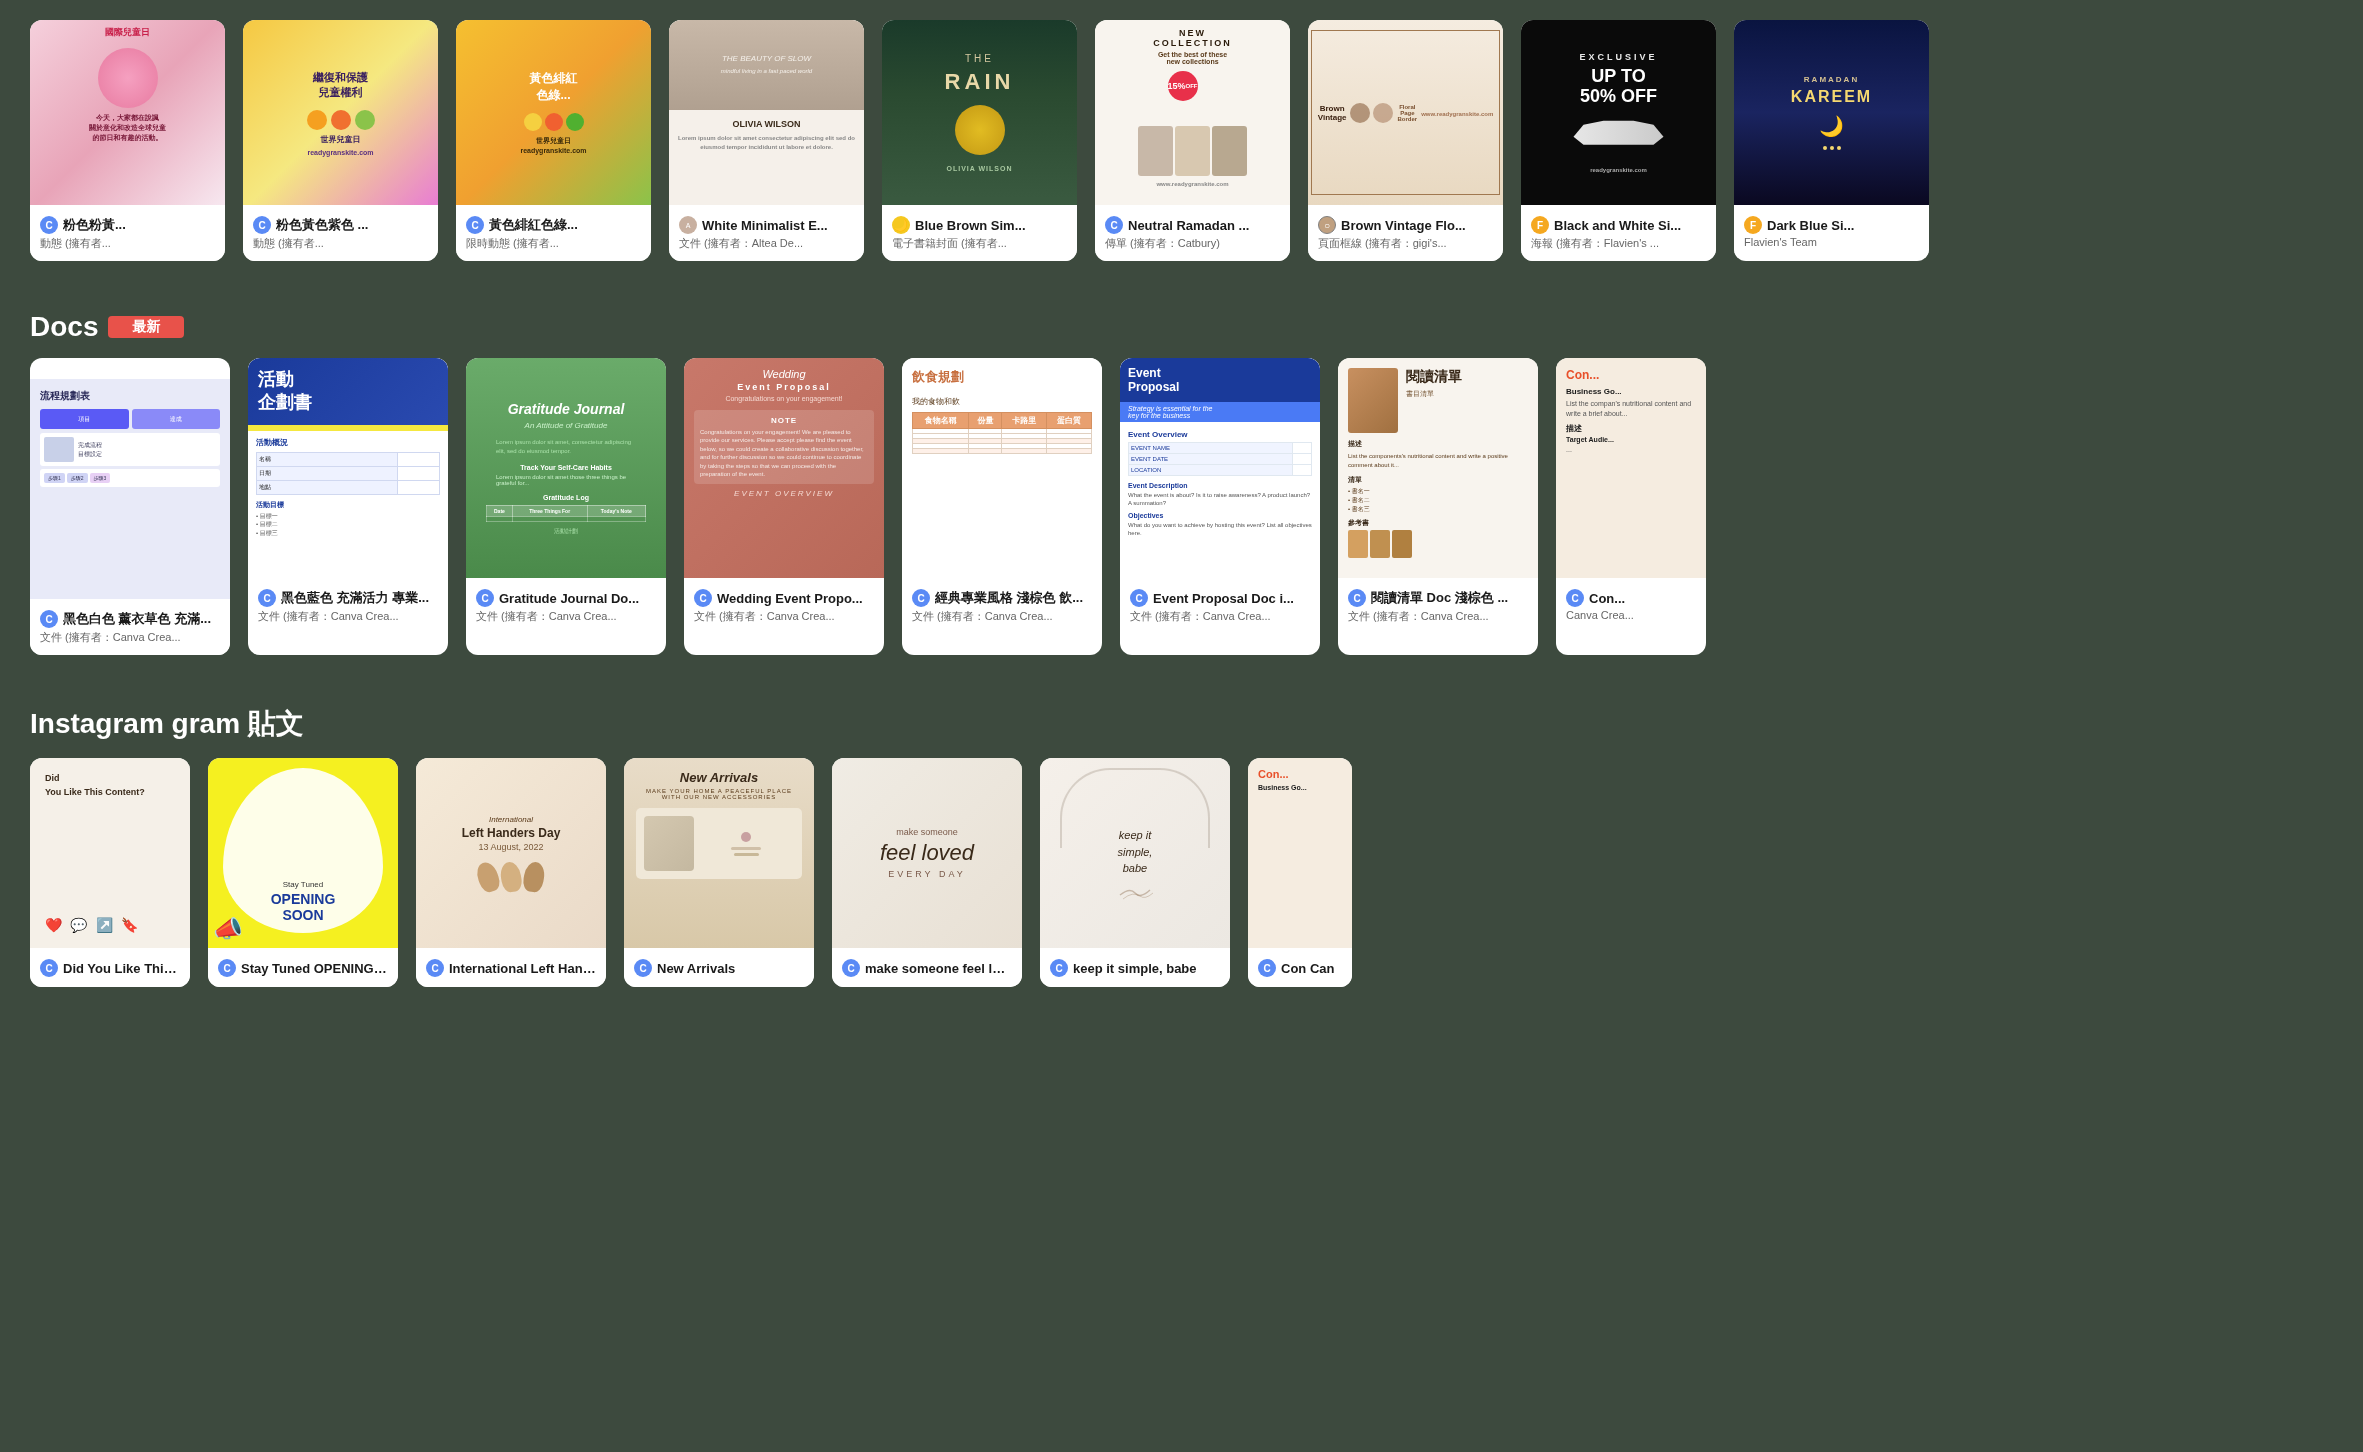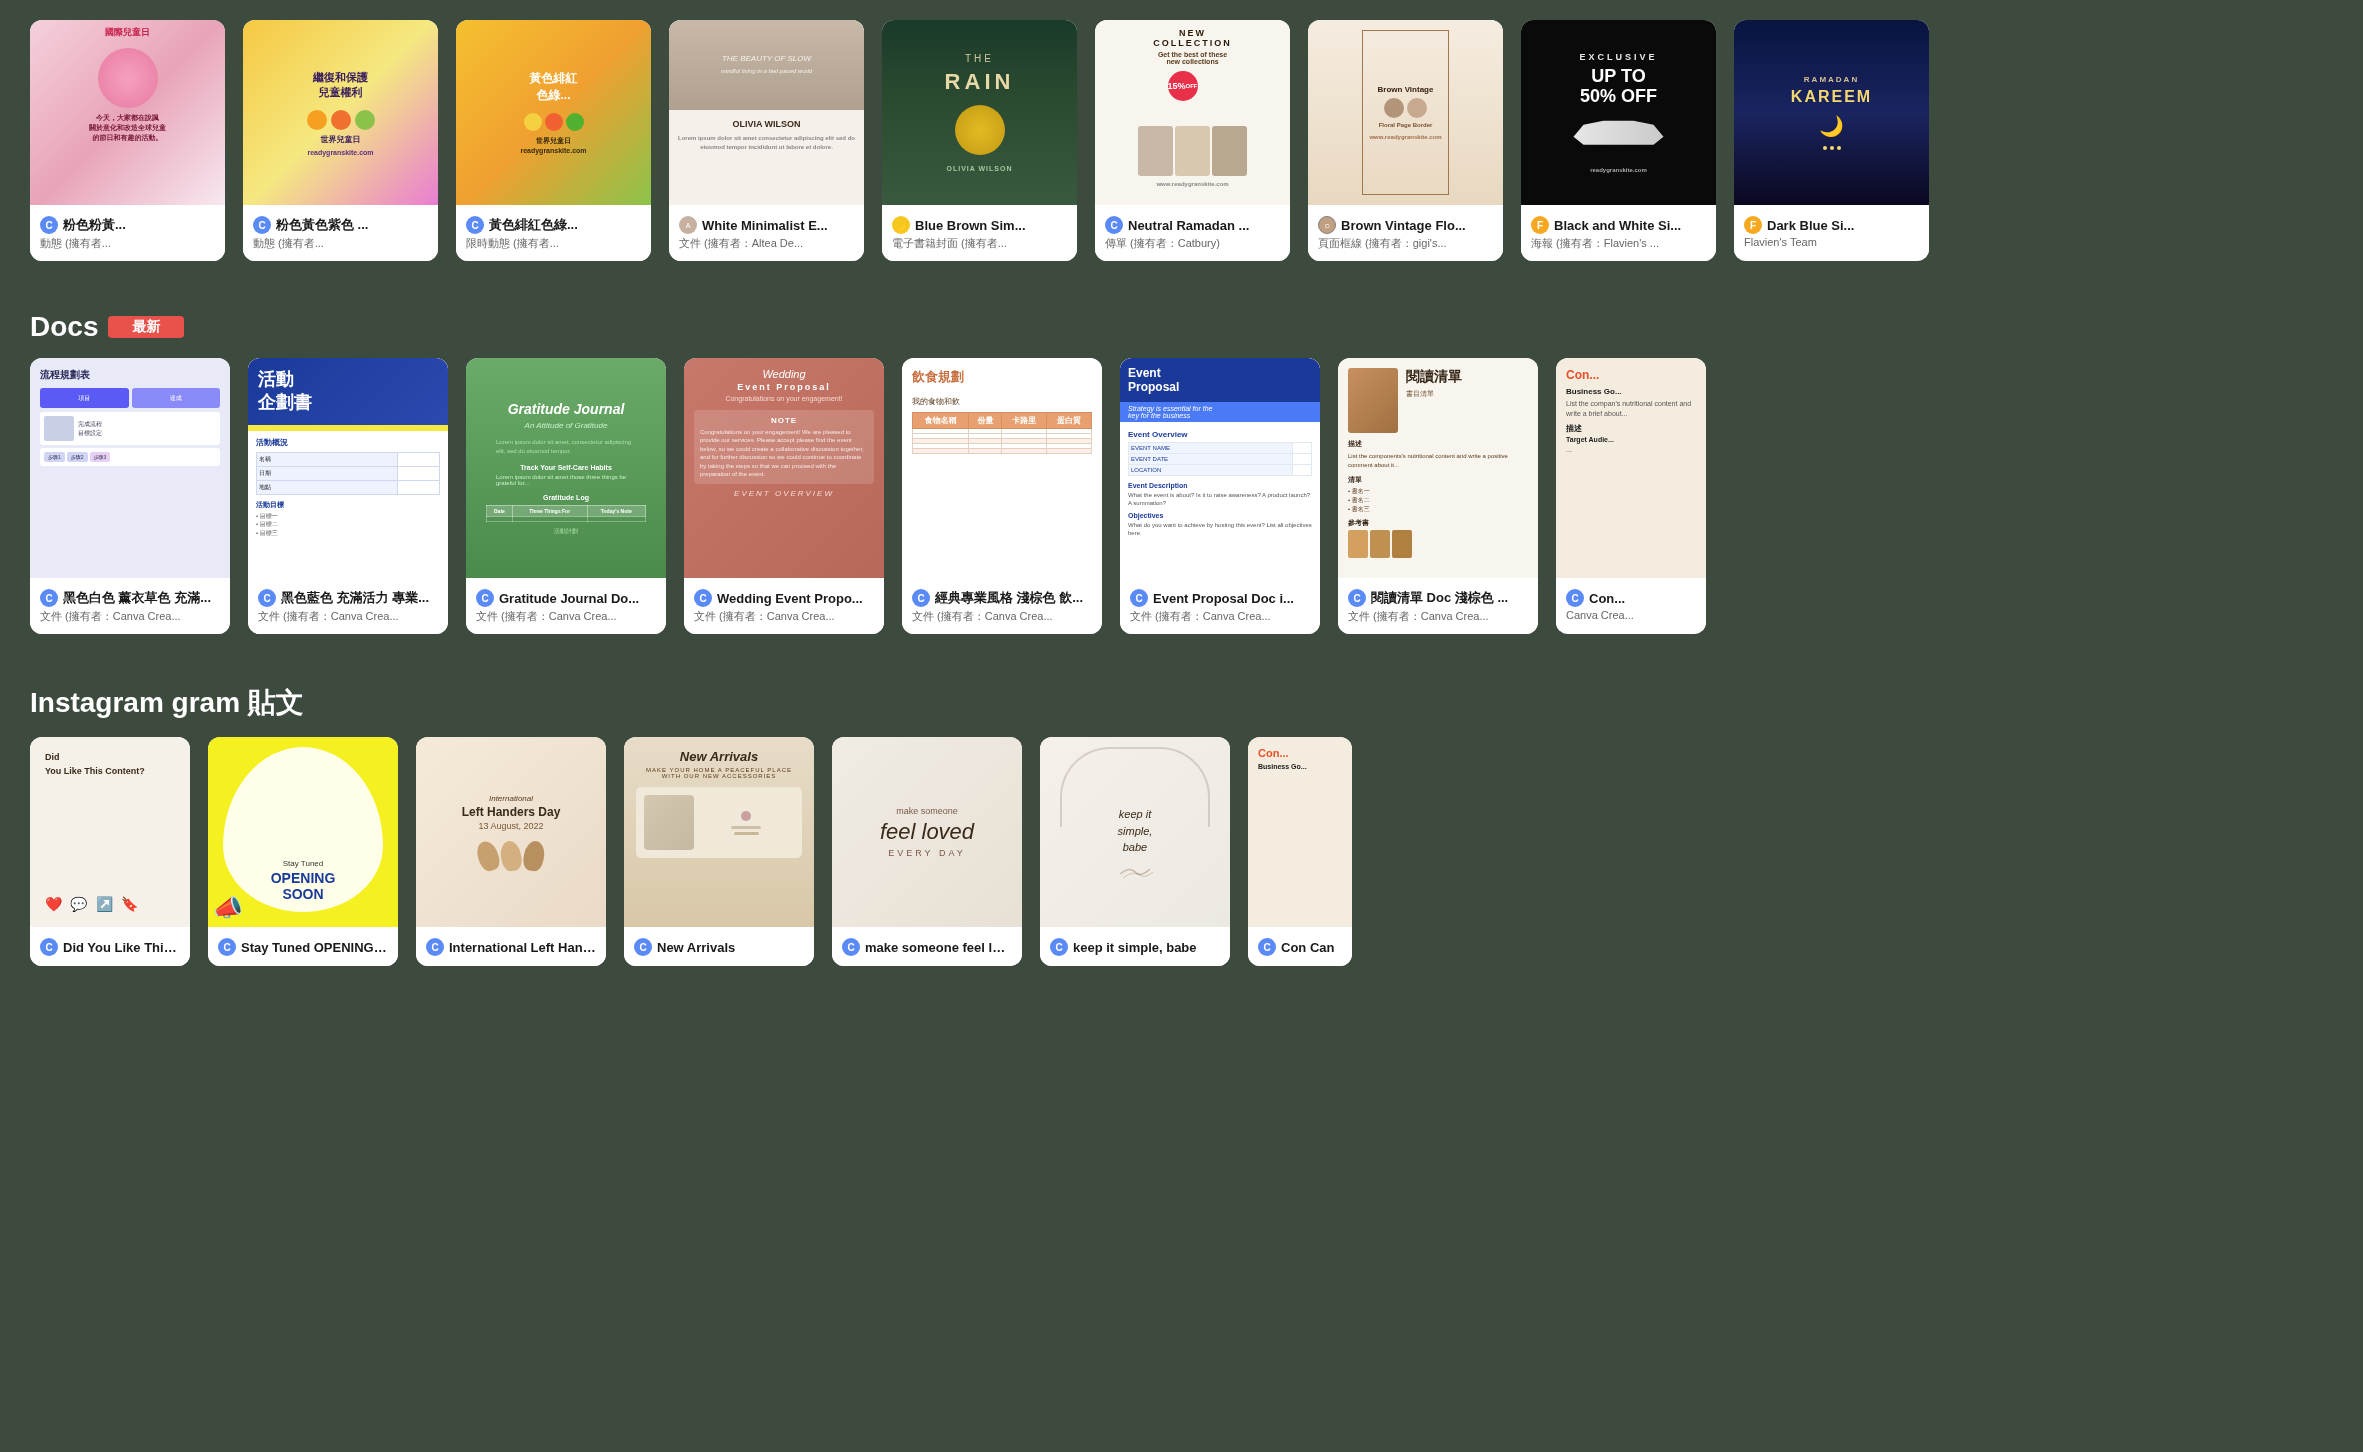--- a/index.html
+++ b/index.html
@@ -143,21 +143,21 @@
     .ig-preview {
       width: 100%;
       height: 190px;
       display: flex;
       align-items: center;
       justify-content: center;
       overflow: hidden;
     }
 
     
-    .d1 { background: #e8e8f5; }
+    .d1 { background: #e8e8f5; margin-top: 21px; }
 
     .car-poster {
       background: #0a0a0a;
       position: relative;
       overflow: hidden;
     }
 
     .rain-poster {
       background: linear-gradient(180deg, #1a3a2a 0%, #2a4a30 40%, #3a5a40 100%);
       position: relative;
@@ -399,21 +399,21 @@
         <div class="card-info-row">
           <div class="avatar-circle" style="background:#5a8af5;">C</div>
           <span class="card-info-title">Neutral Ramadan ...</span>
         </div>
         <div class="card-info-sub">傳單 (擁有者：Catbury)</div>
       </div>
     </div>
 
     <div class="card poster-card">
       <div class="poster-bg brown-vintage">
-        <div style="font-size:7px; color:#5a3a1a; border:1px solid #a07850; padding:6px; text-align:center; flex:1; display:flex; flex-direction:column; align-items:center; justify-content:center; gap:4px;">
+        <div style="font-size:7px; color:#5a3a1a; border:1px solid #a07850; padding:6px; text-align:center; flex:1; display:flex; flex-direction:row; align-items:center; justify-content:center; gap:4px;">
           <div style="font-size:8px; font-weight:700; color:#3a2010;">Brown Vintage</div>
           <div style="display:flex; gap:3px; justify-content:center;">
             <div style="width:20px; height:20px; background:#8a6040; border-radius:50%; opacity:0.6;"></div>
             <div style="width:20px; height:20px; background:#a07050; border-radius:50%; opacity:0.5;"></div>
           </div>
           <div style="font-size:6px; color:#7a5030; text-align:center;">Floral Page Border</div>
           <div style="font-size:6px; color:#a07050; margin-top:2px;">www.readygranskite.com</div>
         </div>
       </div>
       <div class="card-info">

